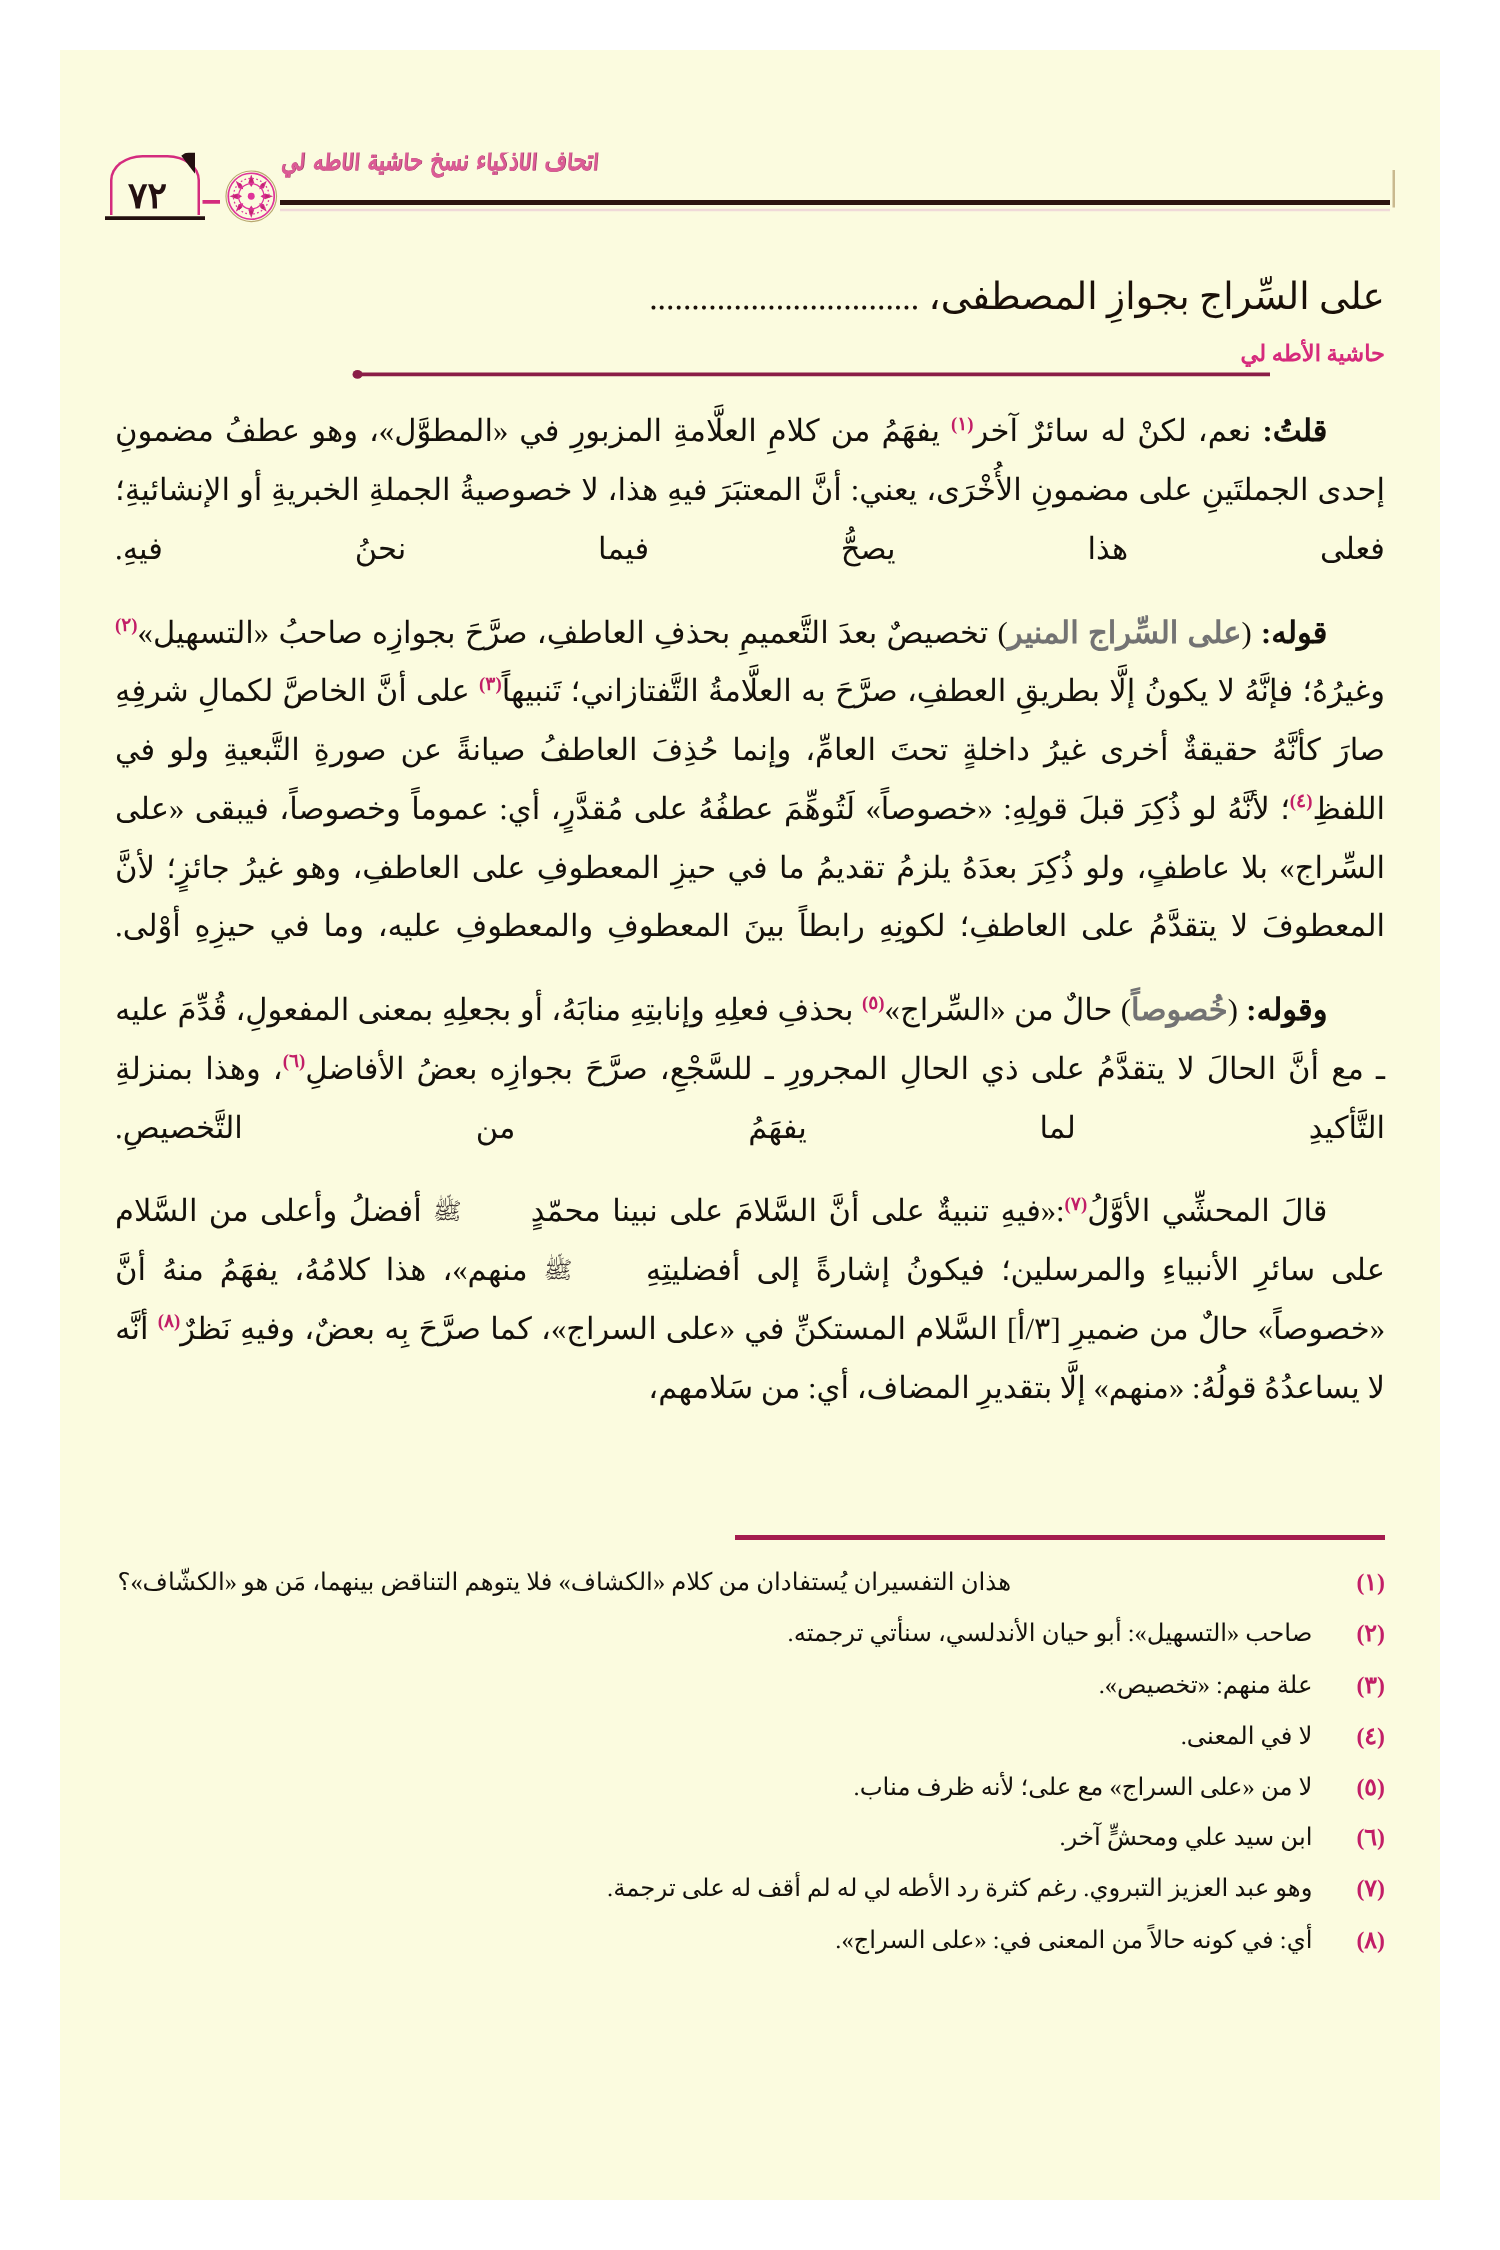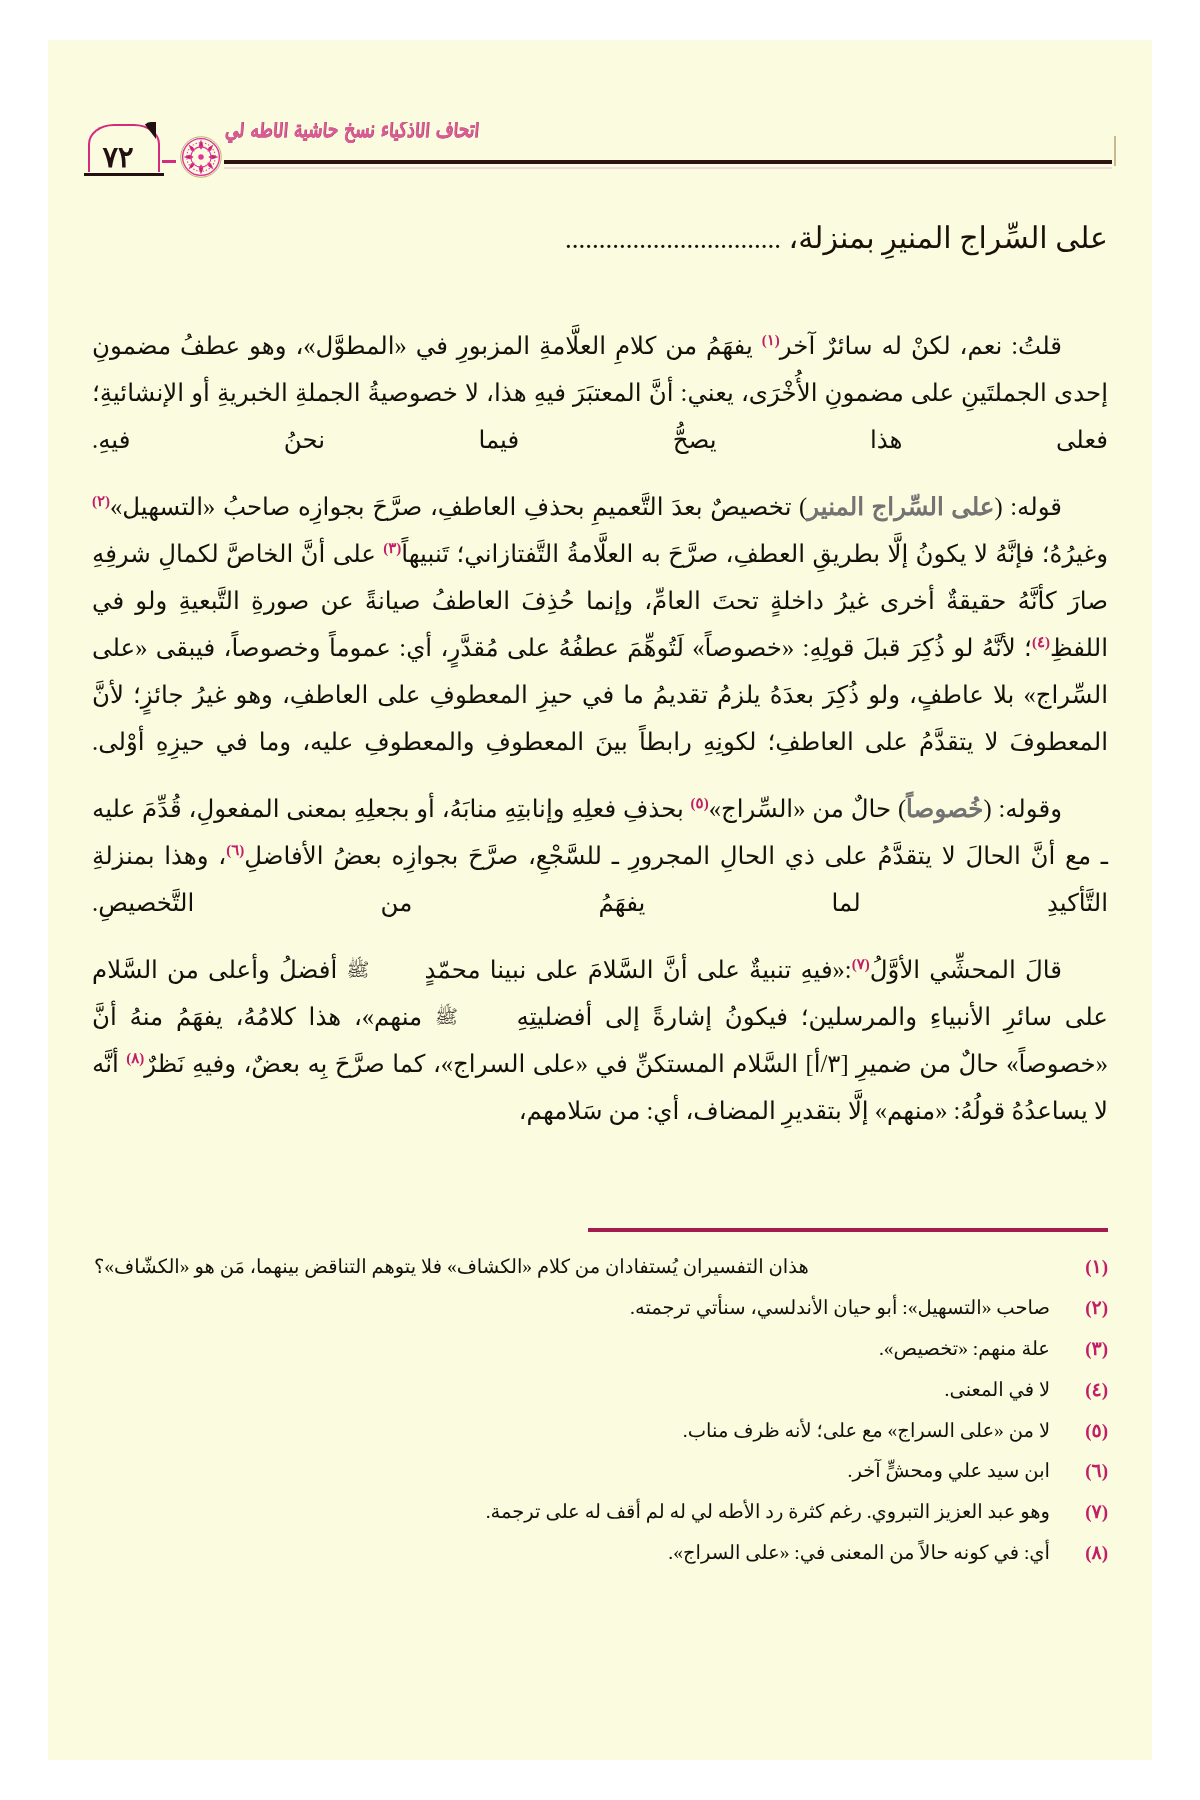--- a/index.html
+++ b/index.html
@@ -256,21 +256,21 @@
   }
   .body p {
     margin: 0 0 20px 0;
     text-indent: 46px;
     text-align: justify;
     text-align-last: justify;
   }
   .body p.last-left { text-align-last: right; }
 
   .kw { color: #737373; font-weight: 700; }
-  .lemma { font-weight: 400; }
+  .lemma { font-weight: 700; }
   .fn {
     color: #c21e67;
     font-size: 15px;
     vertical-align: super;
     font-weight: 700;
     letter-spacing: 0;
   }
   .salla {
     display: inline-block;
     font-size: 19px;
@@ -384,24 +384,28 @@
           <div class="hdr-rule-thin"></div>
           <div class="hdr-running-title">
             <span class="rt-text">اتحاف الأذكياء نسخ حاشية الأطه لي</span>
           </div>
         </div>
 
       </div>
     </div>
 
     <div class="matn">
-      <span>على السِّراج المنيرِ بمنزلة،</span>
+      <span>على السِّراج بجوازِ المصطفى،</span>
       <span class="dots">................................</span>
     </div>
 
+    <div class="hashiya-label-row">
+      <span class="hashiya-label">حاشية الأطه لي</span>
+      <span class="hashiya-rule"></span>
+    </div>
 
     <div class="body" id="body-container">
         <p><span class="lemma">قلتُ:</span><span> نعم، لكنْ له سائرٌ آخر</span><span class="fn">(١)</span><span> يفهَمُ من كلامِ العلَّامةِ المزبورِ في «المطوَّل»، وهو عطفُ مضمونِ إحدى الجملتَينِ على مضمونِ الأُخْرَى، يعني: أنَّ المعتبَرَ فيهِ هذا، لا خصوصيةُ الجملةِ الخبريةِ أو الإنشائيةِ؛ فعلى هذا يصحُّ فيما نحنُ فيهِ.</span></p>
         <p><span class="lemma">قوله:</span><span> (</span><span class="kw">على السِّراج المنير</span><span>) تخصيصٌ بعدَ التَّعميمِ بحذفِ العاطفِ، صرَّحَ بجوازِه صاحبُ «التسهيل»</span><span class="fn">(٢)</span><span> وغيرُهُ؛ فإنَّهُ لا يكونُ إلَّا بطريقِ العطفِ، صرَّحَ به العلَّامةُ التَّفتازاني؛ تَنبيهاً</span><span class="fn">(٣)</span><span> على أنَّ الخاصَّ لكمالِ شرفِهِ صارَ كأنَّهُ حقيقةٌ أخرى غيرُ داخلةٍ تحتَ العامِّ، وإنما حُذِفَ العاطفُ صيانةً عن صورةِ التَّبعيةِ ولو في اللفظِ</span><span class="fn">(٤)</span><span>؛ لأنَّهُ لو ذُكِرَ قبلَ قولِهِ: «خصوصاً» لَتُوهِّمَ عطفُهُ على مُقدَّرٍ، أي: عموماً وخصوصاً، فيبقى «على السِّراج» بلا عاطفٍ، ولو ذُكِرَ بعدَهُ يلزمُ تقديمُ ما في حيزِ المعطوفِ على العاطفِ، وهو غيرُ جائزٍ؛ لأنَّ المعطوفَ لا يتقدَّمُ على العاطفِ؛ لكونِهِ رابطاً بينَ المعطوفِ والمعطوفِ عليه، وما في حيزِهِ أوْلى.</span></p>
         <p><span class="lemma">وقوله:</span><span> (</span><span class="kw">خُصوصاً</span><span>) حالٌ من «السِّراج»</span><span class="fn">(٥)</span><span> بحذفِ فعلِهِ وإنابتِهِ منابَهُ، أو بجعلِهِ بمعنى المفعولِ، قُدِّمَ عليه ـ مع أنَّ الحالَ لا يتقدَّمُ على ذي الحالِ المجرورِ ـ للسَّجْعِ، صرَّحَ بجوازِه بعضُ الأفاضلِ</span><span class="fn">(٦)</span><span>، وهذا بمنزلةِ التَّأكيدِ لما يفهَمُ من التَّخصيصِ.</span></p>
         <p class="last-left"><span>قالَ المحشِّي الأوَّلُ</span><span class="fn">(٧)</span><span>:«فيهِ تنبيةٌ على أنَّ السَّلامَ على نبينا محمّدٍ </span><span class="salla">ﷺ</span><span> أفضلُ وأعلى من السَّلام على سائرِ الأنبياءِ والمرسلين؛ فيكونُ إشارةً إلى أفضليتِهِ </span><span class="salla">ﷺ</span><span> منهم»، هذا كلامُهُ، يفهَمُ منهُ أنَّ «خصوصاً» حالٌ من ضميرِ [٣/أ] السَّلام المستكنِّ في «على السراج»، كما صرَّحَ بِه بعضٌ، وفيهِ نَظرٌ</span><span class="fn">(٨)</span><span> أنَّه لا يساعدُهُ قولُهُ: «منهم» إلَّا بتقديرِ المضاف، أي: من سَلامهم،</span></p>
       </div>
 
     <div class="fn-sep"></div>
     <div class="footnotes" id="footnotes-container">

